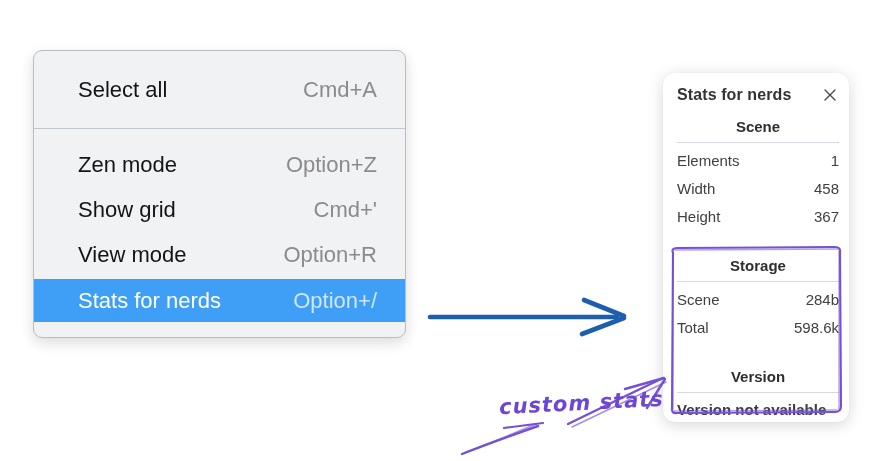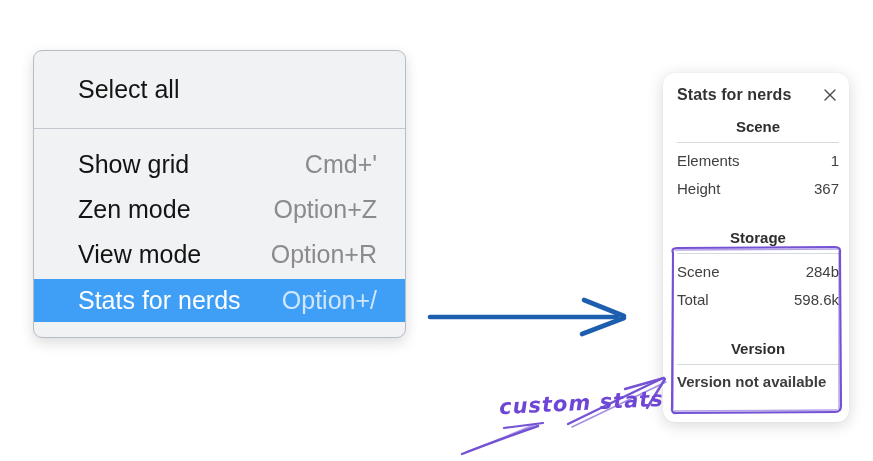--- a/index.html
+++ b/index.html
@@ -5,21 +5,21 @@
   * { margin:0; padding:0; box-sizing:border-box; }
   html,body { width:873px; height:461px; background:#ffffff; overflow:hidden; }
   body { font-family:"Liberation Sans", sans-serif; position:relative; }
   .canvas { position:absolute; inset:0; }
 
   
   .menu {
     position:absolute; left:33px; top:50px; width:373px;
     background:#f1f2f4; border:1px solid #b7bdc5; border-radius:9px;
     box-shadow:0 5px 14px rgba(0,0,0,0.14);
-    font-size:25px; color:#141414; overflow:hidden;
+    font-size:22px; color:#141414; overflow:hidden;
   }
   .menu-group-1 { padding:8px 0; }
   .menu-group-2 { padding:13px 0 15px 0; }
   .menu-divider { height:1px; background:#c2c8d0; }
   .menu-item {
     height:45px; display:flex; align-items:center; justify-content:space-between;
     padding:0 28px 0 44px; cursor:default;
   }
   .menu-group-1 .menu-item { height:61px; }
   .menu-item .shortcut { color:#8b8b8d; }
@@ -54,31 +54,32 @@
 </style>
 </head>
 <body>
 
 <div class="canvas">
 
   <div class="menu">
     <div class="menu-group-1">
       <div class="menu-item">
         <span>Select all</span>
+        <span class="shortcut">Cmd+A</span>
       </div>
     </div>
     <div class="menu-divider"></div>
     <div class="menu-group-2">
       <div class="menu-item">
+        <span>Zen mode</span>
+        <span class="shortcut">Option+Z</span>
+      </div>
+      <div class="menu-item">
         <span>Show grid</span>
         <span class="shortcut">Cmd+'</span>
-      </div>
-      <div class="menu-item">
-        <span>Zen mode</span>
-        <span class="shortcut">Option+Z</span>
       </div>
       <div class="menu-item">
         <span>View mode</span>
         <span class="shortcut">Option+R</span>
       </div>
       <div class="menu-item selected">
         <span>Stats for nerds</span>
         <span class="shortcut">Option+/</span>
       </div>
     </div>
@@ -104,20 +105,24 @@
         </svg>
       </span>
     </div>
 
     <div>
       <div class="section-heading" style="margin-top:0;">Scene</div>
       <hr class="section-rule">
       <div class="stat-row">
         <span>Elements</span>
         <span>1</span>
+      </div>
+      <div class="stat-row">
+        <span>Width</span>
+        <span>458</span>
       </div>
       <div class="stat-row">
         <span>Height</span>
         <span>367</span>
       </div>
     </div>
 
     <div>
       <div class="section-heading">Storage</div>
       <hr class="section-rule">

